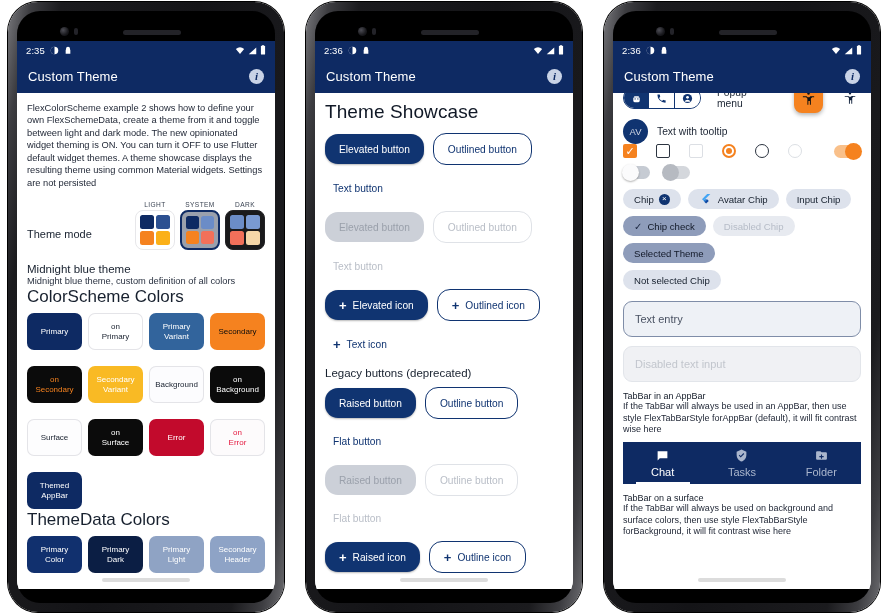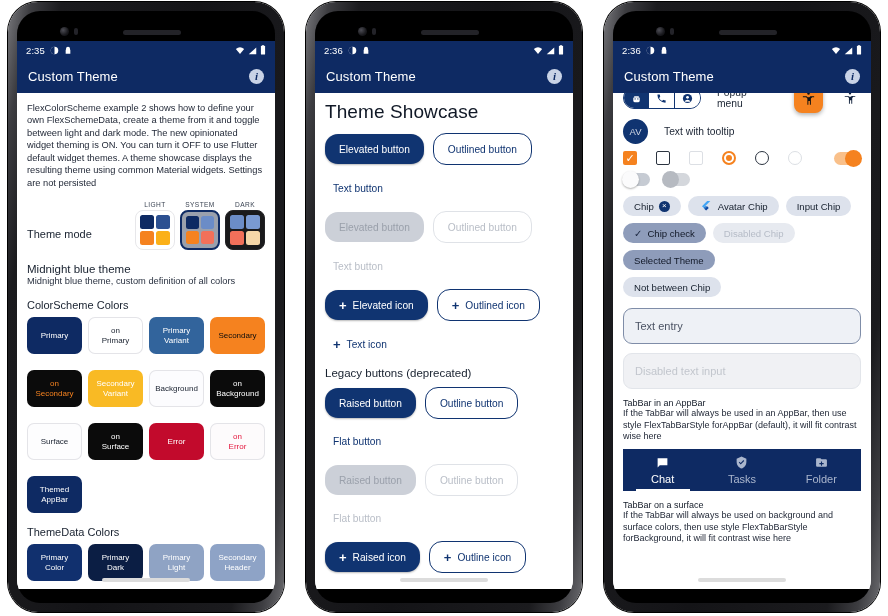--- a/index.html
+++ b/index.html
@@ -132,21 +132,21 @@
     display: grid; grid-template-columns: 1fr 1fr; grid-template-rows: 1fr 1fr;
     gap: 2px; padding: 4px;
   }
   .tm-box.light { background: #fff; border: 1.6px solid #e7e7ea; }
   .tm-box.system { background: #9aa0ac; border: 2.4px solid #0E2A63; }
   .tm-box.dark { background: #1a1a1c; border: 1.6px solid #232326; }
   .tm-sw { border-radius: 2.5px; }
 
   .sec-title { font-size: 11.5px; color: #17202e; margin-top: 13px; }
   .sec-sub { font-size: 9.3px; color: #2b3342; margin-top: 1px; }
-  .sec-head { font-size: 11px; color: #17202e; margin-top: 13px; margin-bottom: 6px; }
+  .sec-head { font-size: 17px; color: #17202e; margin-top: 1px; margin-bottom: 6px; }
 
   .swatch-grid {
     display: grid;
     grid-template-columns: repeat(4, 1fr);
     gap: 16px 6px;
   }
   .swatch {
     height: 37px; border-radius: 7px;
     display: flex; align-items: center; justify-content: center;
     text-align: center;
@@ -194,21 +194,21 @@
   .popup-label { font-size: 10.3px; color: #1b2433; margin-left: 6px; }
   .fab {
     width: 30px; height: 30px; border-radius: 8px;
     background: #F5821F; color: #111;
     display: flex; align-items: center; justify-content: center;
     box-shadow: 0 2px 4px rgba(0,0,0,.3);
     font-size: 15px;
   }
   .plain-icon { color: #10203a; font-size: 15px; display:flex; align-items:center; }
 
-  .avatar-row { display: flex; align-items: center; gap: 16px; margin-bottom: 7px; }
+  .avatar-row { display: flex; align-items: center; gap: 9px; }
   .avatar {
     width: 25px; height: 25px; border-radius: 50%;
     background: #103471; color: #cfd6e4;
     display: flex; align-items: center; justify-content: center;
     font-size: 9.5px;
   }
   .tooltip-text { font-size: 10.3px; color: #1b2433; }
 
   .ctrl-row { display: flex; align-items: center; gap: 0; margin-bottom: 6px; }
   .ctrl-cell { width: 33px; display: flex; align-items: center; }
@@ -733,21 +733,21 @@
                 <div class="chip dis">
                   <span>Disabled Chip</span>
                 </div>
                 <div class="chip sel">
                   <span>Selected Theme</span>
                 </div>
               </div>
 
               <div class="chip-row" style="margin-bottom:11px">
                 <div class="chip">
-                  <span>Not between Chip</span>
+                  <span>Not selected Chip</span>
                 </div>
               </div>
 
               <div class="textfield">Text entry</div>
               <div class="textfield disabled">Disabled text input</div>
 
               <div class="tb-head">TabBar in an AppBar</div>
               <div class="tb-desc">If the TabBar will always be used in an AppBar, then use style FlexTabBarStyle forAppBar (default), it will fit contrast wise here</div>
 
               <div class="tabbar" style="margin-bottom:9px">

